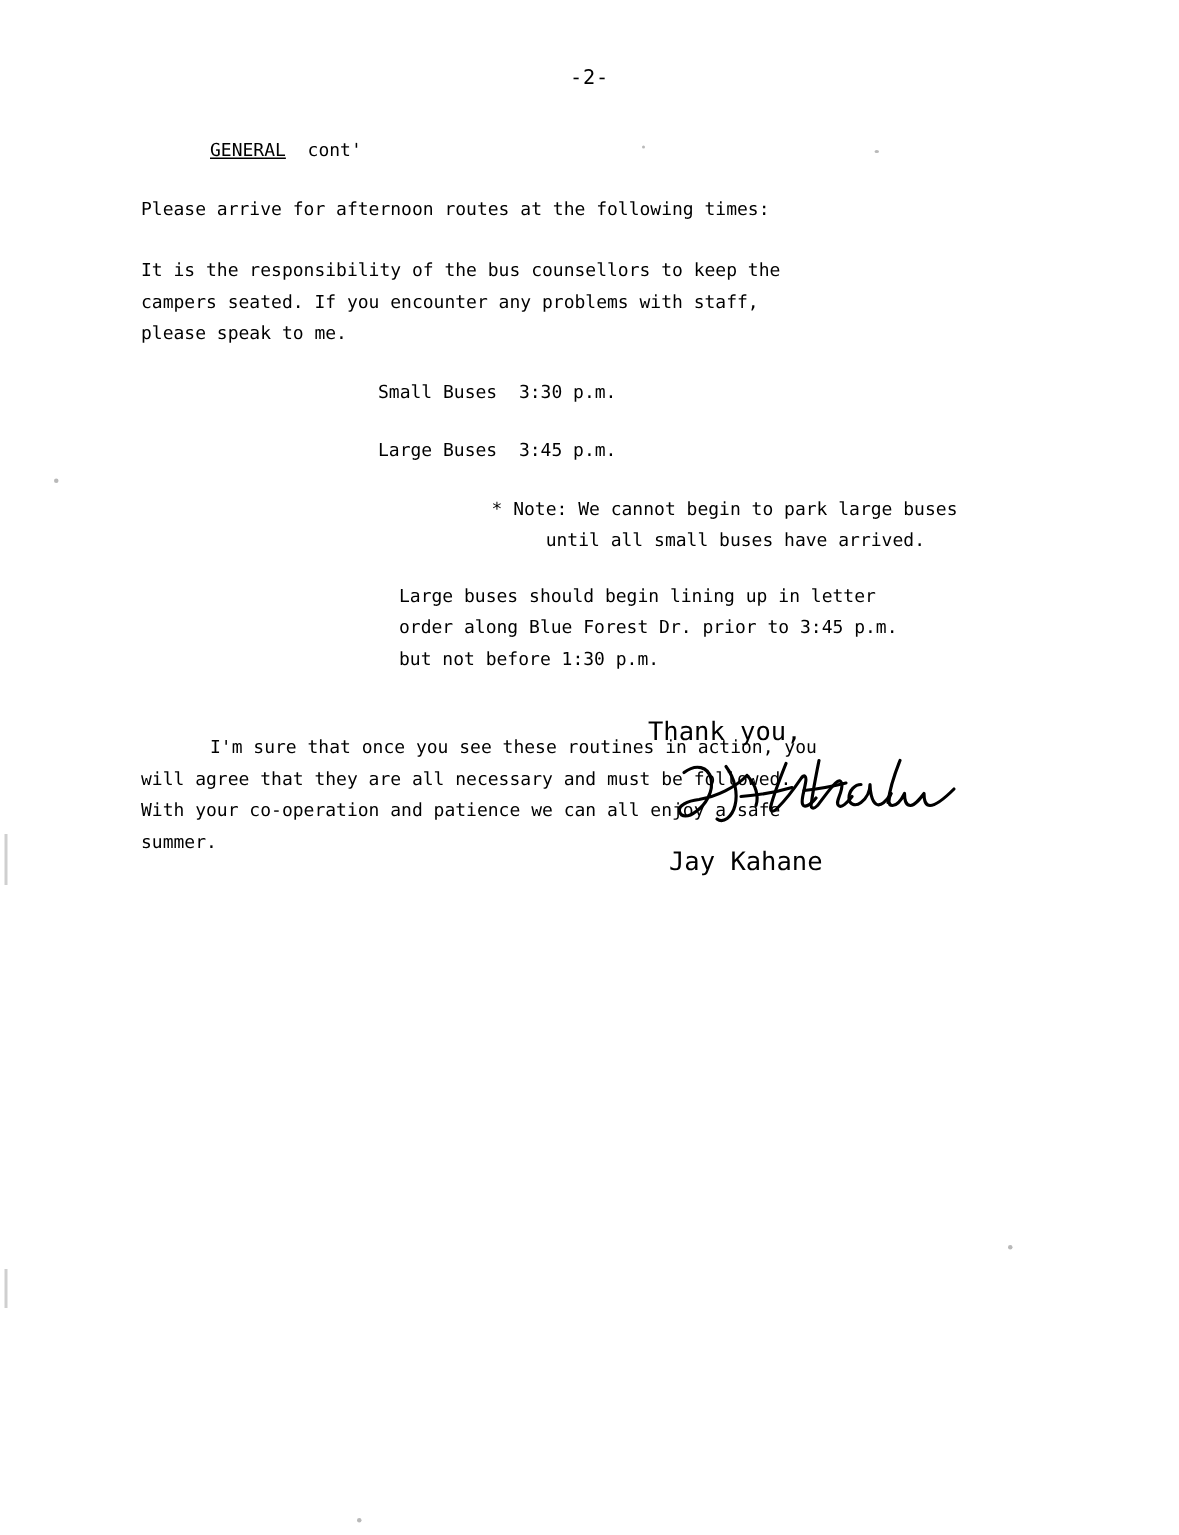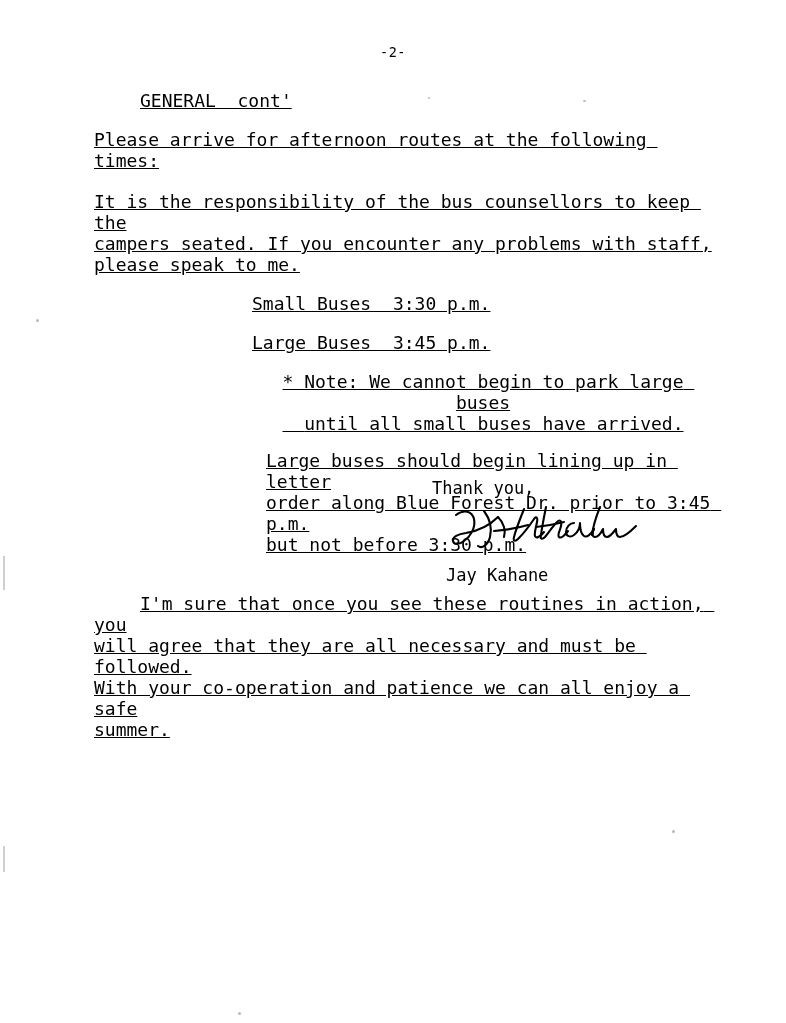--- a/index.html
+++ b/index.html
@@ -23,23 +23,22 @@
     width: 786px;
     text-align: center;
     font-size: 13.5px;
     letter-spacing: 0.5px;
   }
   .body {
     position: absolute;
     left: 94px;
     top: 90px;
     width: 620px;
-    font-size: 18px;
+    font-size: 12px;
     line-height: 21px;
-    text-decoration: underline;
   }
   .heading-line {
     margin: 0 0 18px 0;
     padding-left: 46px;
     white-space: pre;
   }
   .heading-word {
     text-decoration: underline;
   }
   .para {
@@ -132,21 +131,21 @@
     <p class="bus-line">Small Buses  3:30 p.m.</p>
 
     <p class="bus-line">Large Buses  3:45 p.m.</p>
 
     <p class="note-block">* Note: We cannot begin to park large buses
   until all small buses have arrived.</p>
 
 
     <p class="sub-block">Large buses should begin lining up in letter
 order along Blue Forest Dr. prior to 3:45 p.m.
-but not before 3:30 p.m.</p>
+but not before 1:30 p.m.</p>
 
     <p class="closing closing-indent">I'm sure that once you see these routines in action, you
 will agree that they are all necessary and must be followed.
 With your co-operation and patience we can all enjoy a safe
 summer.</p>
 
   </div>
 
   <div class="signoff">
     <p class="thank-you">Thank you,</p>

